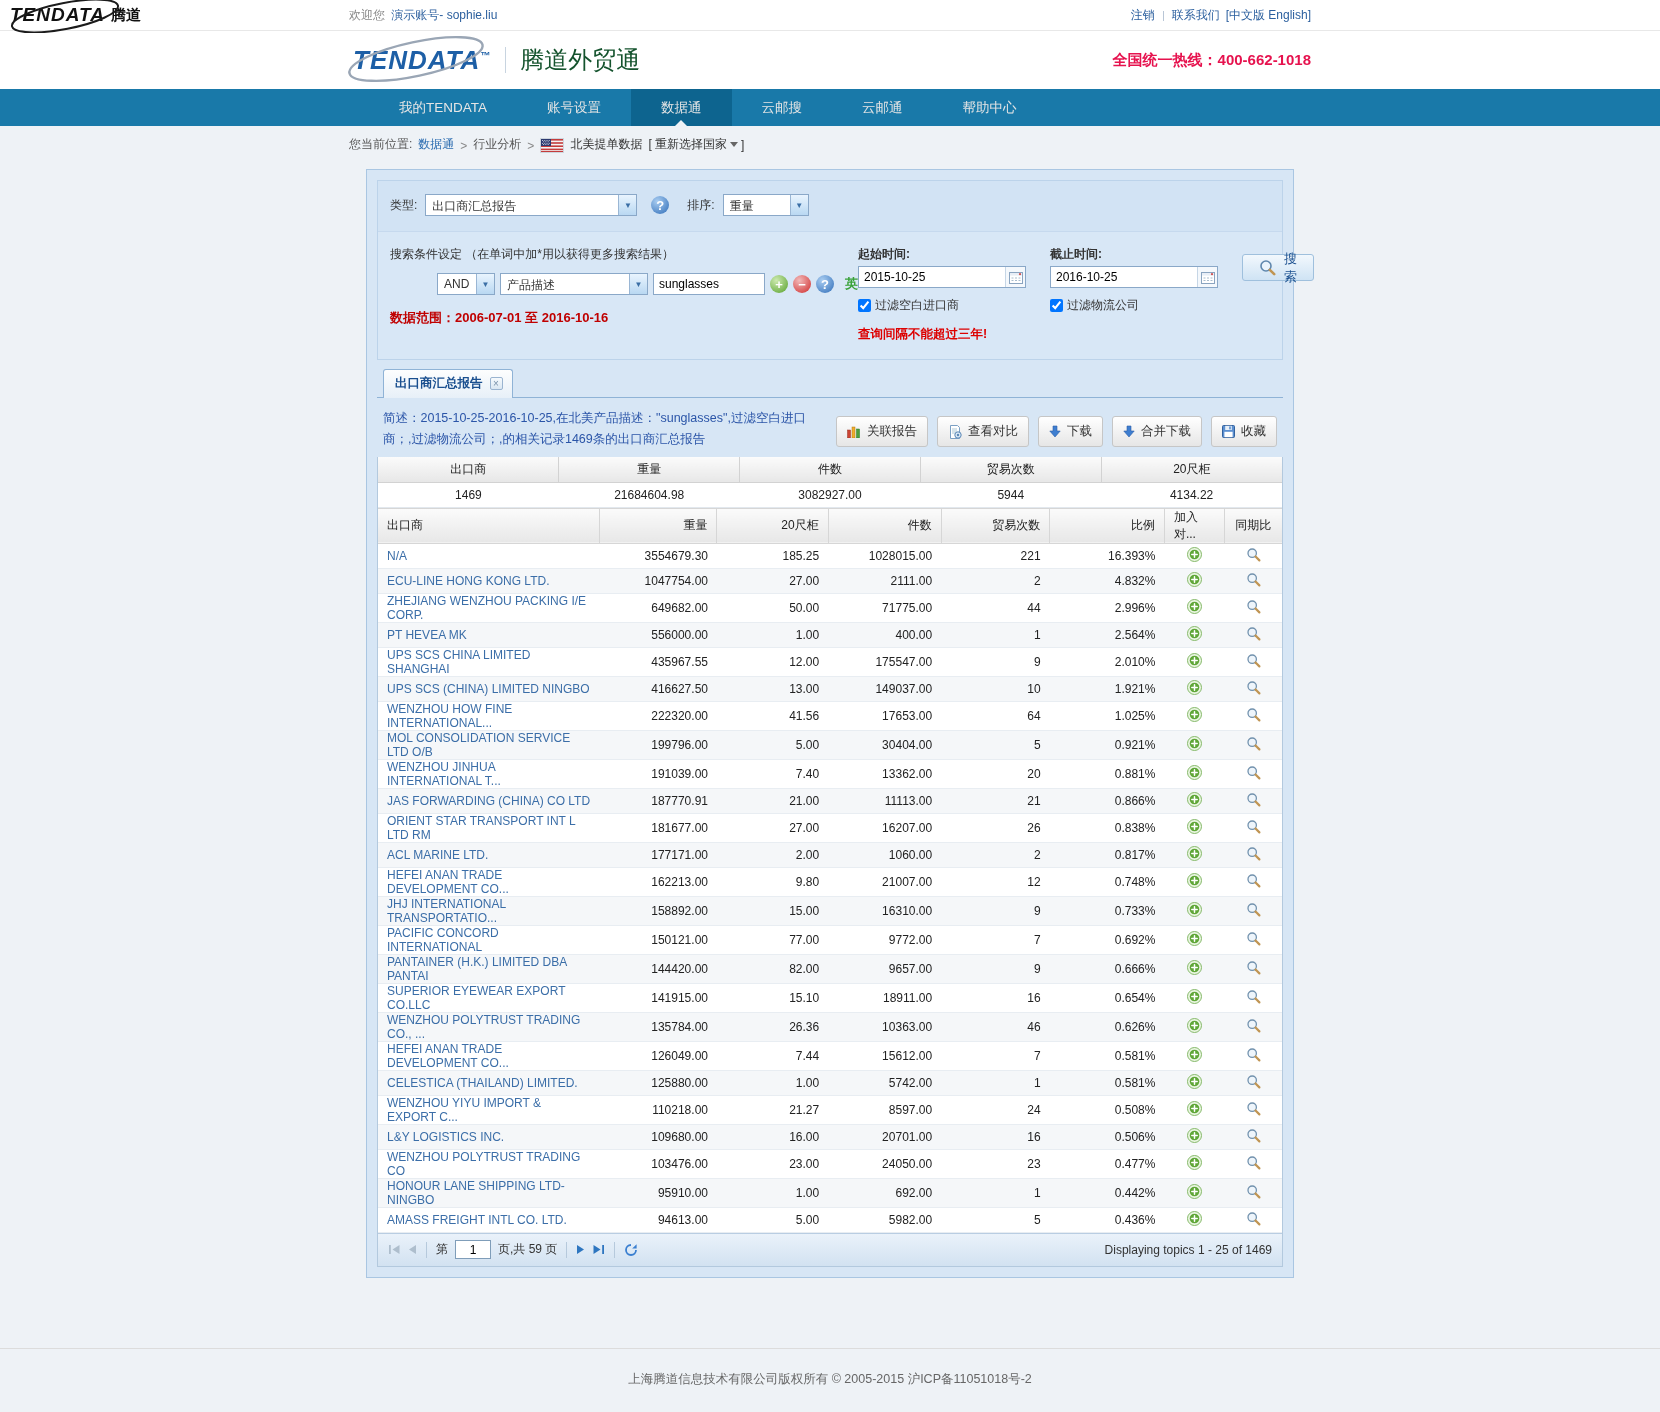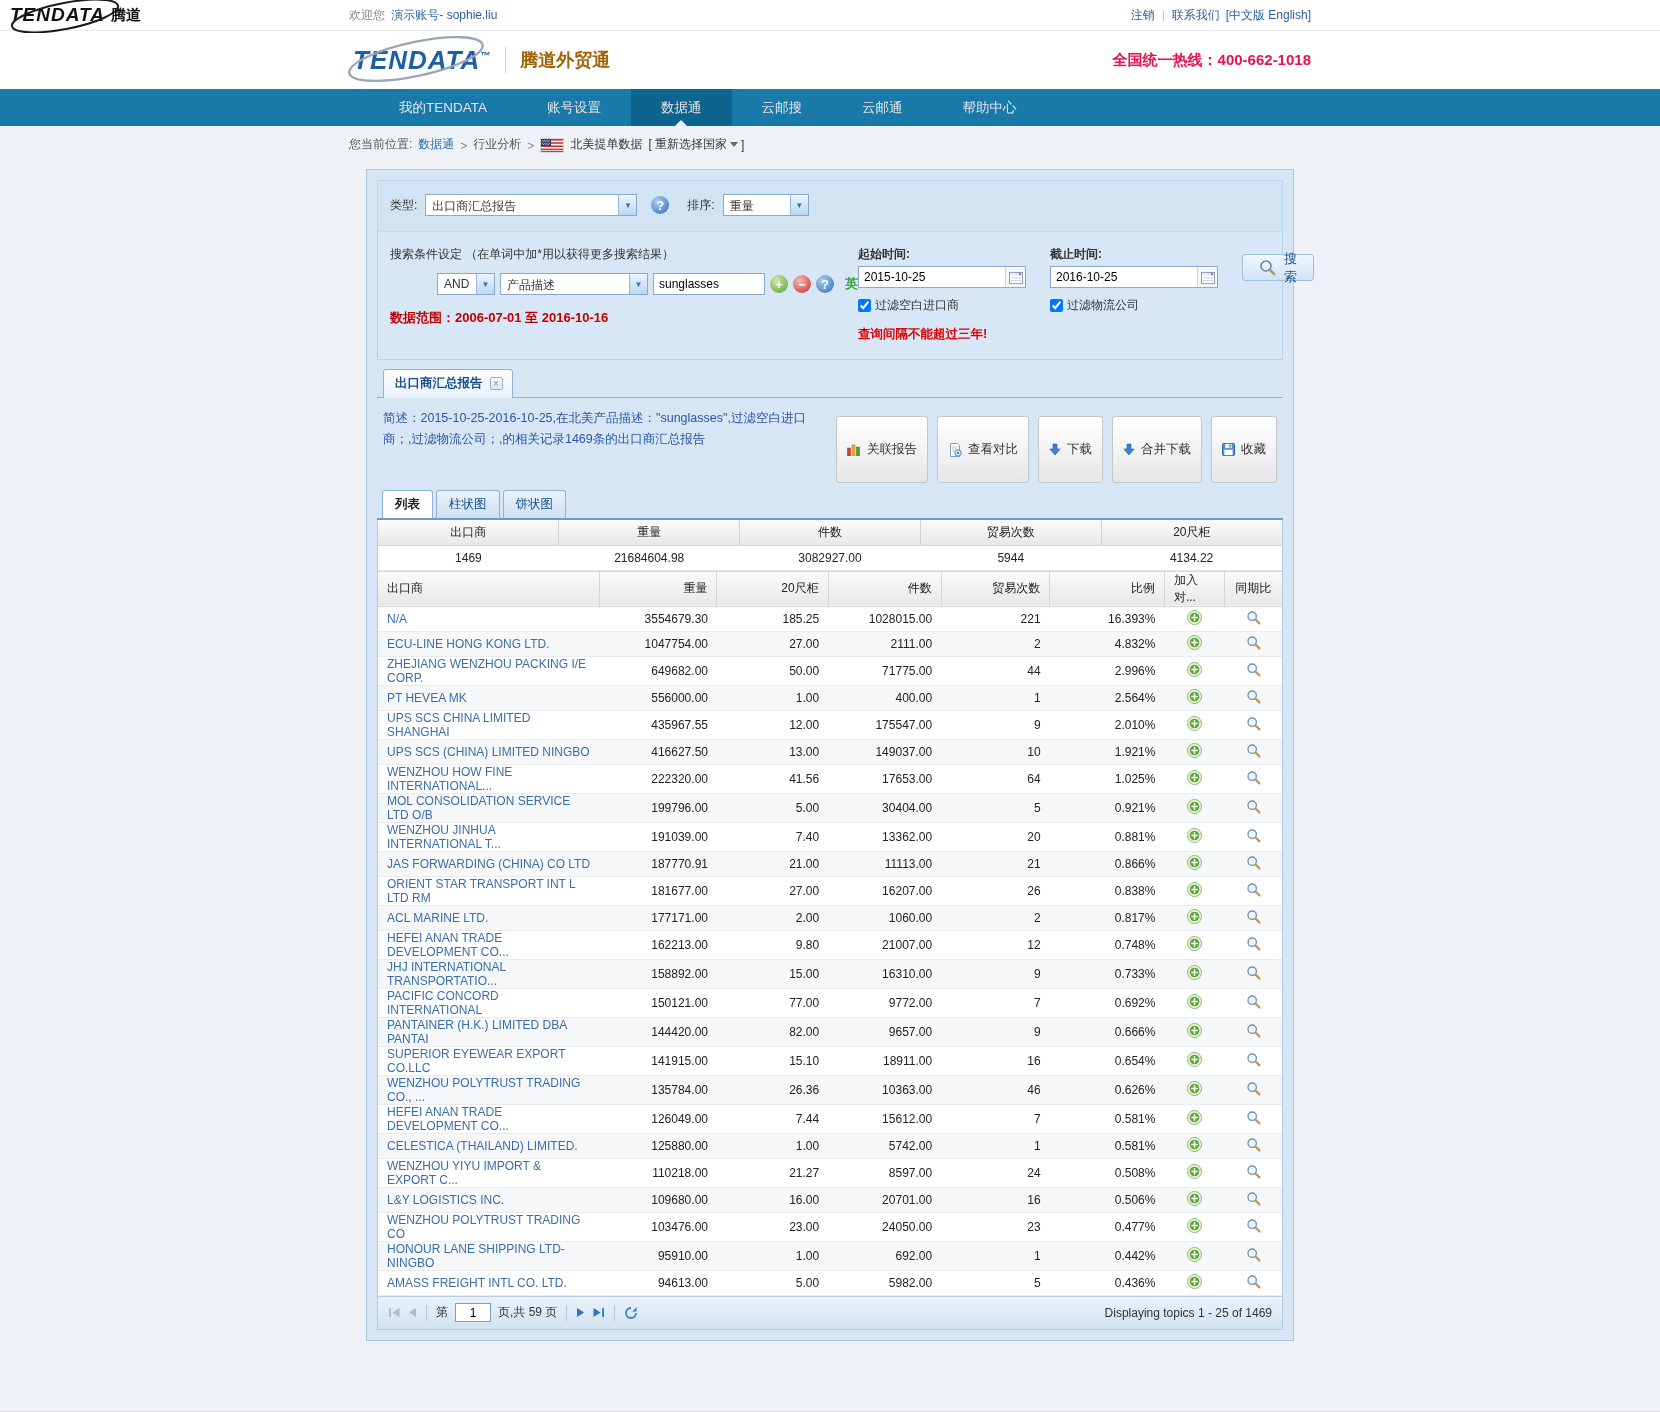--- a/index.html
+++ b/index.html
@@ -25,21 +25,21 @@
   .top-links .gap { display:inline-block; width:6px; }
 
   
   .header { background:#fff; height:58px; }
   .header-inner { display:flex; align-items:center; justify-content:space-between; height:58px; }
   .brand { display:flex; align-items:center; gap:14px; }
   .brand-logo { position:relative; font-style:italic; font-weight:bold; color:#1d5fa6; font-size:26px; letter-spacing:1px; padding-left:4px; }
   .brand-logo .swoosh { position:absolute; left:-8px; top:-10px; pointer-events:none; }
   .brand-logo sup { font-size:10px; font-style:normal; }
   .brand-div { width:1px; height:26px; background:#c8d4e0; }
-  .brand-product { font-size:18px; font-weight:bold; color:#a16207; }
+  .brand-product { font-size:24px; font-weight:normal; color:#14532d; }
   .hotline { color:#e6124e; font-size:15px; font-weight:bold; }
 
   
   .mainnav { background:#1979a9; height:37px; }
   .nav-inner { display:flex; height:37px; padding-left:20px; }
   .nav-item { color:#e5e5e5; font-size:13.5px; line-height:37px; padding:0 30px; position:relative; }
   .nav-item.active { background:#0d648f; }
   .nav-tri { position:absolute; bottom:0; left:50%; margin-left:-6px; width:0; height:0;
     border-left:6px solid transparent; border-right:6px solid transparent; border-bottom:6px solid #eef2f6; }
 
@@ -93,21 +93,21 @@
   .report-tabstrip { margin-top:10px; border-bottom:1px solid #8fb3d6; padding-left:6px; display:flex; align-items:flex-end; height:28px; }
   .rtab { background:linear-gradient(#fdfefe,#e7f0f8); border:1px solid #8fb3d6; border-bottom:none; border-radius:3px 3px 0 0;
     padding:5px 9px 6px 11px; font-weight:bold; color:#1a4f8f; font-size:12.5px; display:flex; gap:7px; align-items:center; position:relative; top:1px; }
   .rtab-close { width:13px; height:13px; border:1px solid #9ab4d0; background:linear-gradient(#f6fafd,#dae7f2); color:#7a93ab;
     font-size:10px; line-height:11px; text-align:center; border-radius:2px; font-weight:normal; }
 
   .report-head { padding:10px 6px 8px; display:flex; gap:16px; }
   .summary { flex:1; max-width:452px; color:#2b55a8; font-size:12.5px; line-height:1.65; }
   .action-buttons { display:flex; gap:9px; align-items:flex-start; padding-top:8px; }
   .abtn { display:inline-flex; align-items:center; gap:6px; background:linear-gradient(#ffffff,#e6e6e6); border:1px solid #c6c6c6;
-    border-radius:3px; padding:24px 10px; font-size:12.5px; color:#333; font-family:inherit; white-space:nowrap; }
+    border-radius:3px; padding:6px 10px; font-size:12.5px; color:#333; font-family:inherit; white-space:nowrap; }
   .abtn .ic { display:inline-flex; line-height:0; }
 
   
   .view-tabs { margin-top:2px; border-bottom:2px solid #6f9cc6; padding-left:5px; display:flex; gap:3px; align-items:flex-end; height:27px; }
   .vtab { background:linear-gradient(#eaf2fa,#cfe1f1); border:1px solid #8fb3d6; border-bottom:none; border-radius:3px 3px 0 0;
     padding:5px 12px; font-size:12.5px; color:#1a4f8f; }
   .vtab.active { background:#fff; font-weight:bold; color:#222; position:relative; top:0; }
 
   
   .data-box { background:#fff; border:1px solid #b3c9de; border-top:none; }
@@ -381,25 +381,20 @@
                 <rect x="3.2" y="0.8" width="6.6" height="4.2" fill="#e8f0f8"></rect>
                 <rect x="7.2" y="1.4" width="1.6" height="3" fill="#5b8fd0"></rect>
                 <rect x="2.4" y="6.8" width="8.2" height="5.4" fill="#fff"></rect>
               </svg>
             </span>
             <span class="abtn-label" data-interactable="false">收藏</span>
           </button>
         </div>
     </div>
 
-    <div class="view-tabs" id="view-tabs" data-interactable="false">
-        <div class="vtab active" data-interactable="true">列表</div>
-        <div class="vtab" data-interactable="true">柱状图</div>
-        <div class="vtab" data-interactable="true">饼状图</div>
-      </div>
 
     <div class="data-box" data-interactable="false">
       <table class="totals" data-interactable="false">
         <thead>
             <tr id="totals-head">
               <th data-interactable="false">出口商</th>
               <th data-interactable="false">重量</th>
               <th data-interactable="false">件数</th>
               <th data-interactable="false">贸易次数</th>
               <th data-interactable="false">20尺柜</th>

